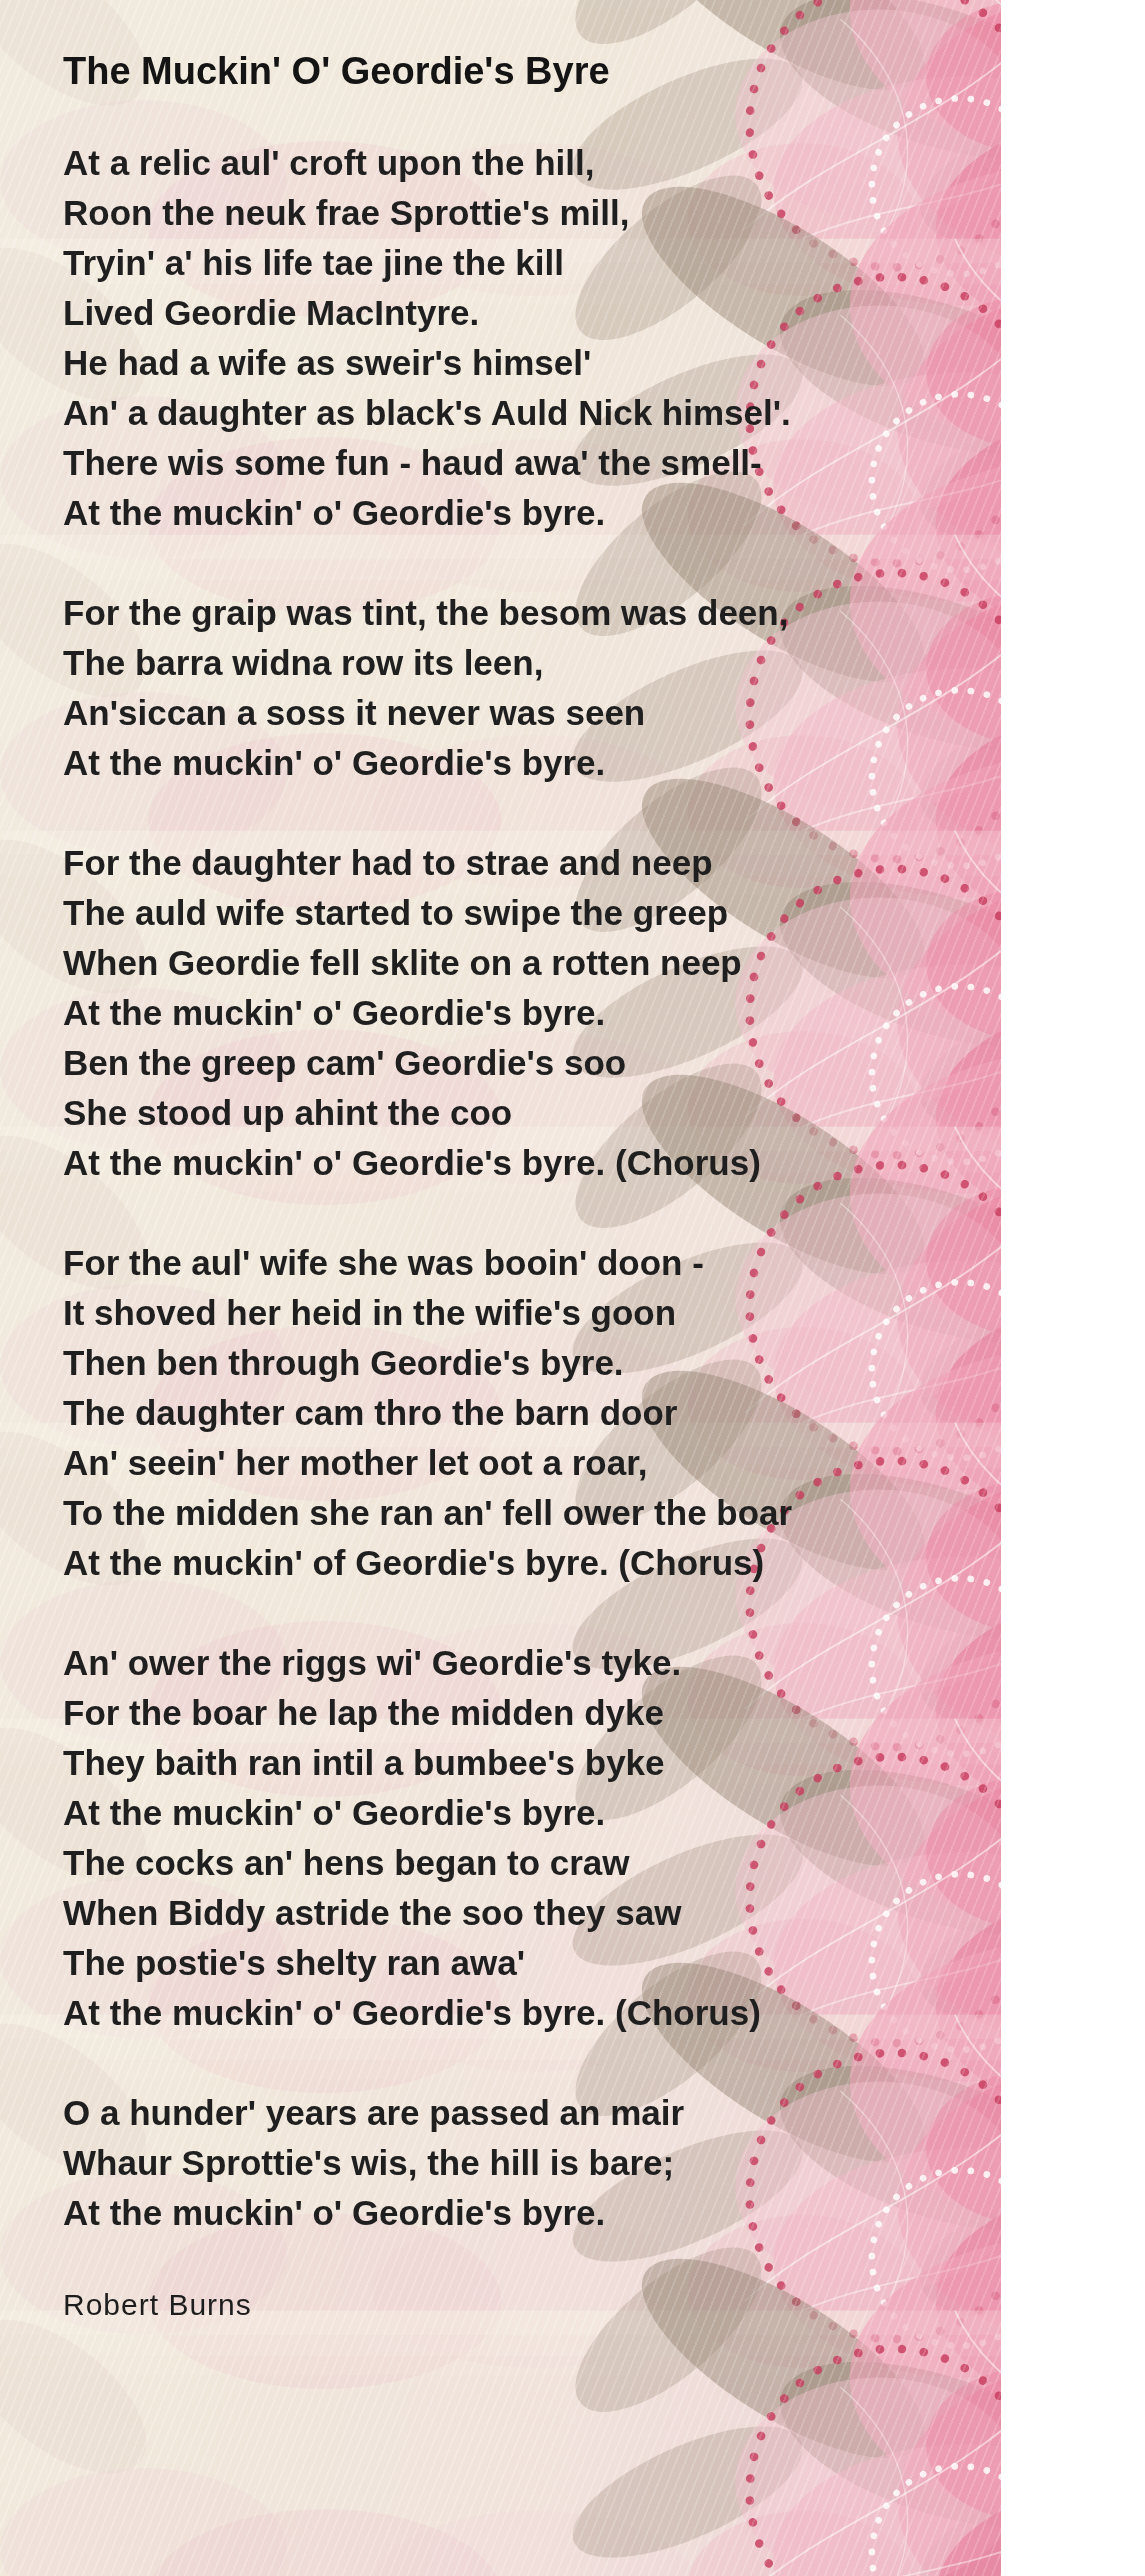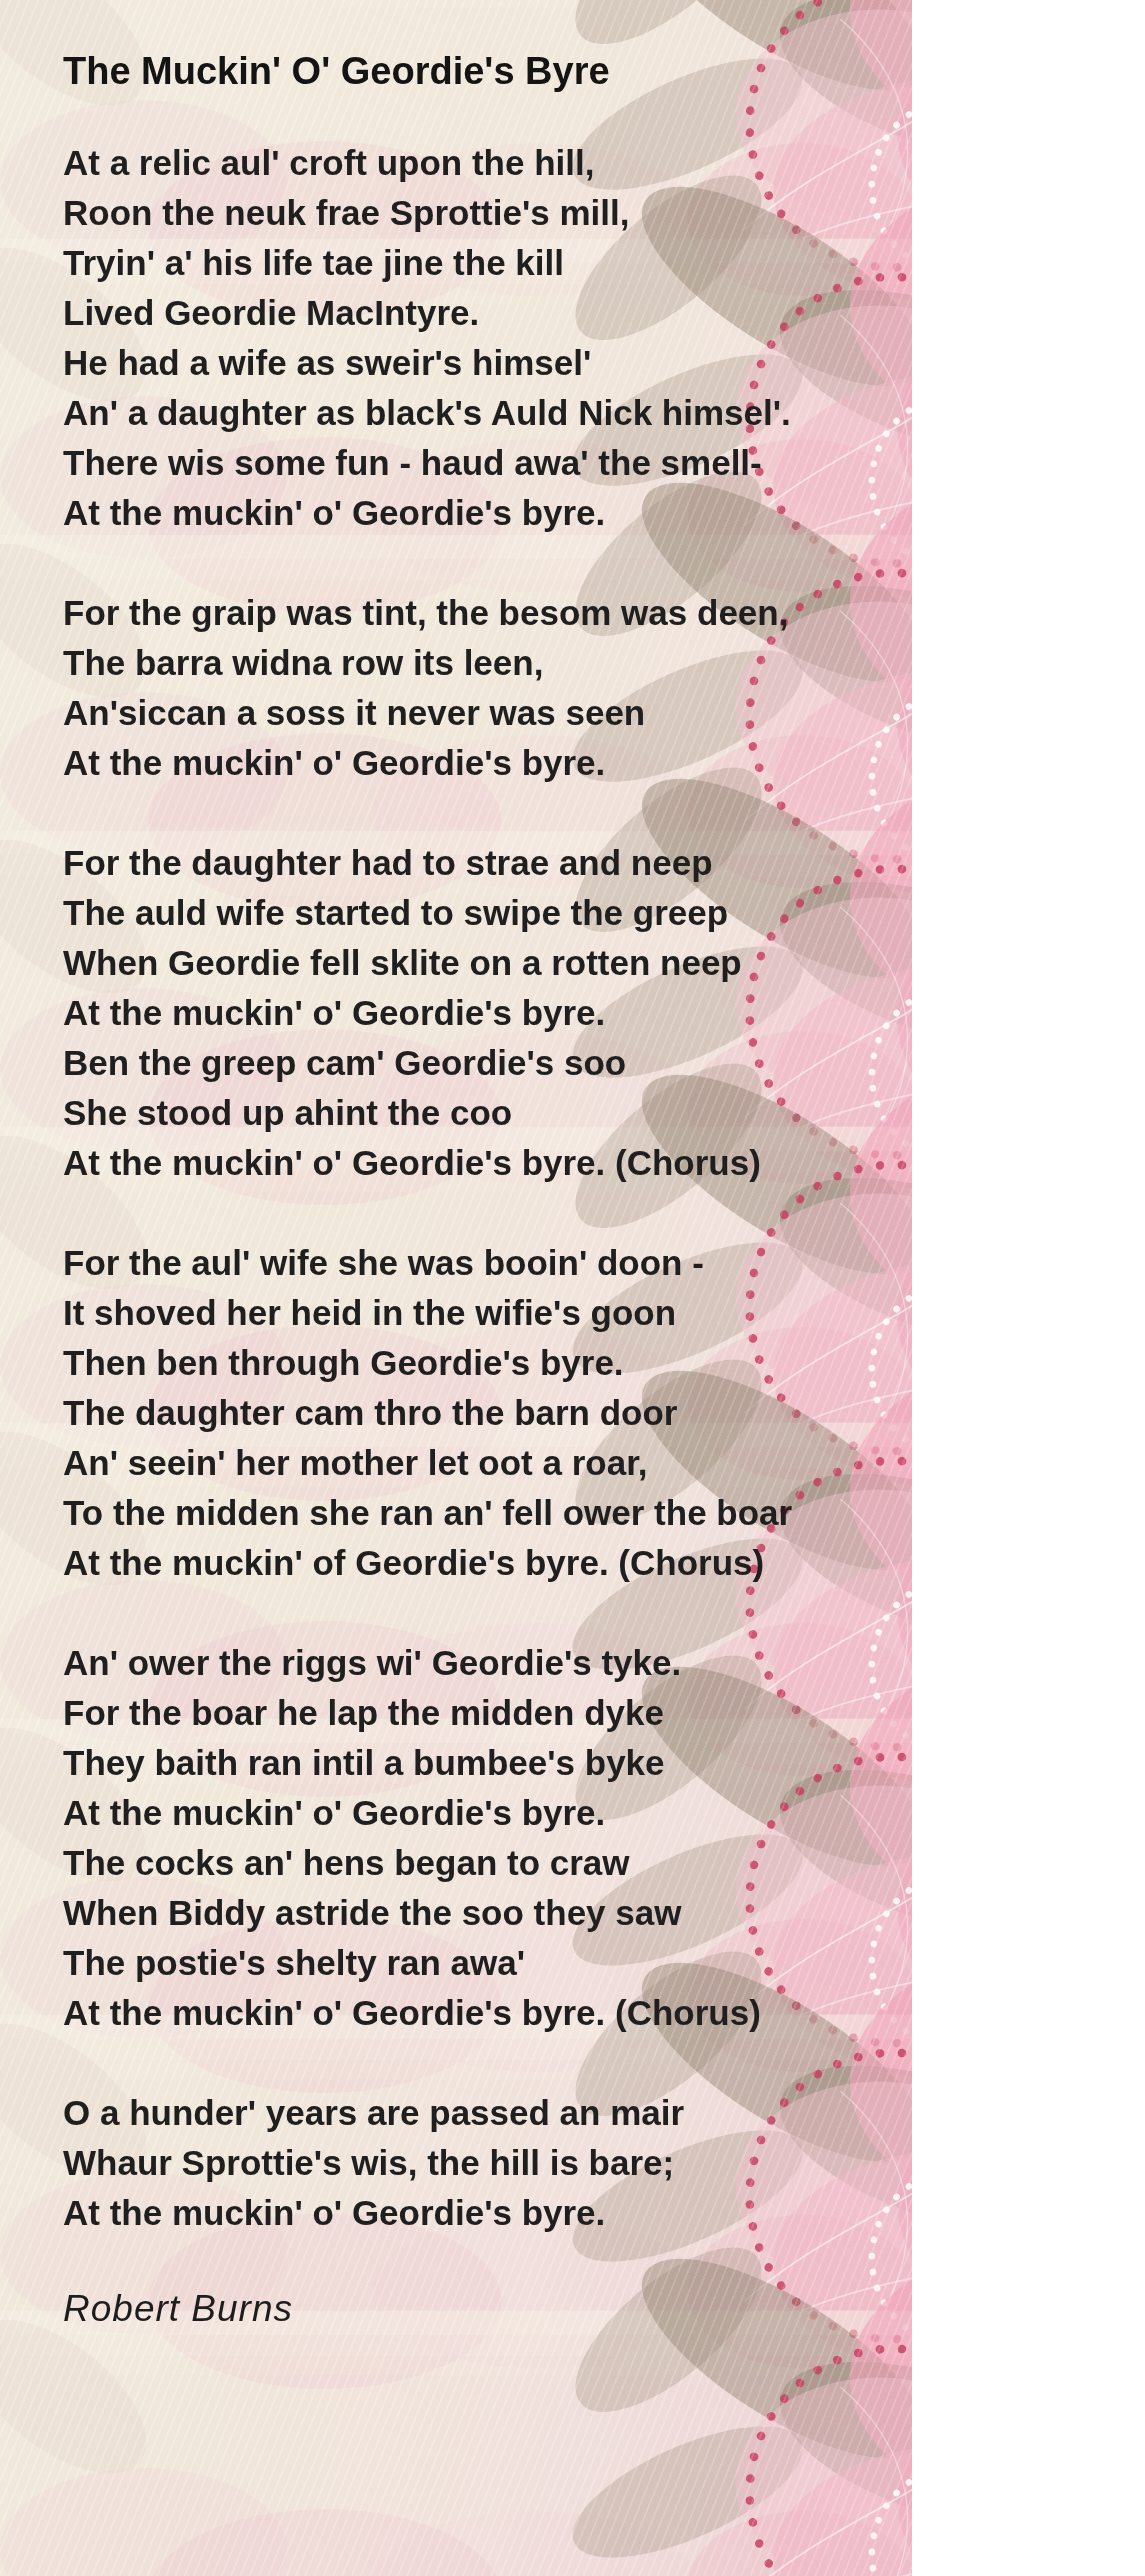--- a/index.html
+++ b/index.html
@@ -1,20 +1,20 @@
 <!DOCTYPE html>
 <html><head>
 <meta charset="utf-8">
 <style>
   html, body { margin: 0; padding: 0; background: #ffffff; }
   body { font-family: "Liberation Sans", sans-serif; }
 
   .page {
     position: relative;
-    width: 912px;
+    width: 1001px;
     height: 2576px;
     overflow: hidden;
     background: linear-gradient(100deg, #f3ede1 0%, #f2eadd 40%, #f2e4de 68%, #eed4d7 100%);
   }
 
   
   .hatch {
     position: absolute; inset: 0; z-index: 1; pointer-events: none;
     background: repeating-linear-gradient(
       112deg,
@@ -34,21 +34,21 @@
   }
 
   .stanza { margin: 0 0 50px 0; }
 
   .line {
     font-size: 35px; font-weight: bold; line-height: 50px;
     color: #1f1f1f; margin: 0; white-space: nowrap;
   }
 
   .author {
-    font-size: 37px; font-style: italic; font-weight: normal;
+    font-size: 30px; font-weight: normal;
     color: #1d1d1d; margin-top: 19px; letter-spacing: 1px; white-space: nowrap;
   }
 </style>
 </head>
 <body>
 
 <div class="page">
 
   <svg class="bg-svg" width="1146" height="2576" viewBox="0 0 1200 2698" xmlns="http://www.w3.org/2000/svg" aria-hidden="true">
     <defs>

